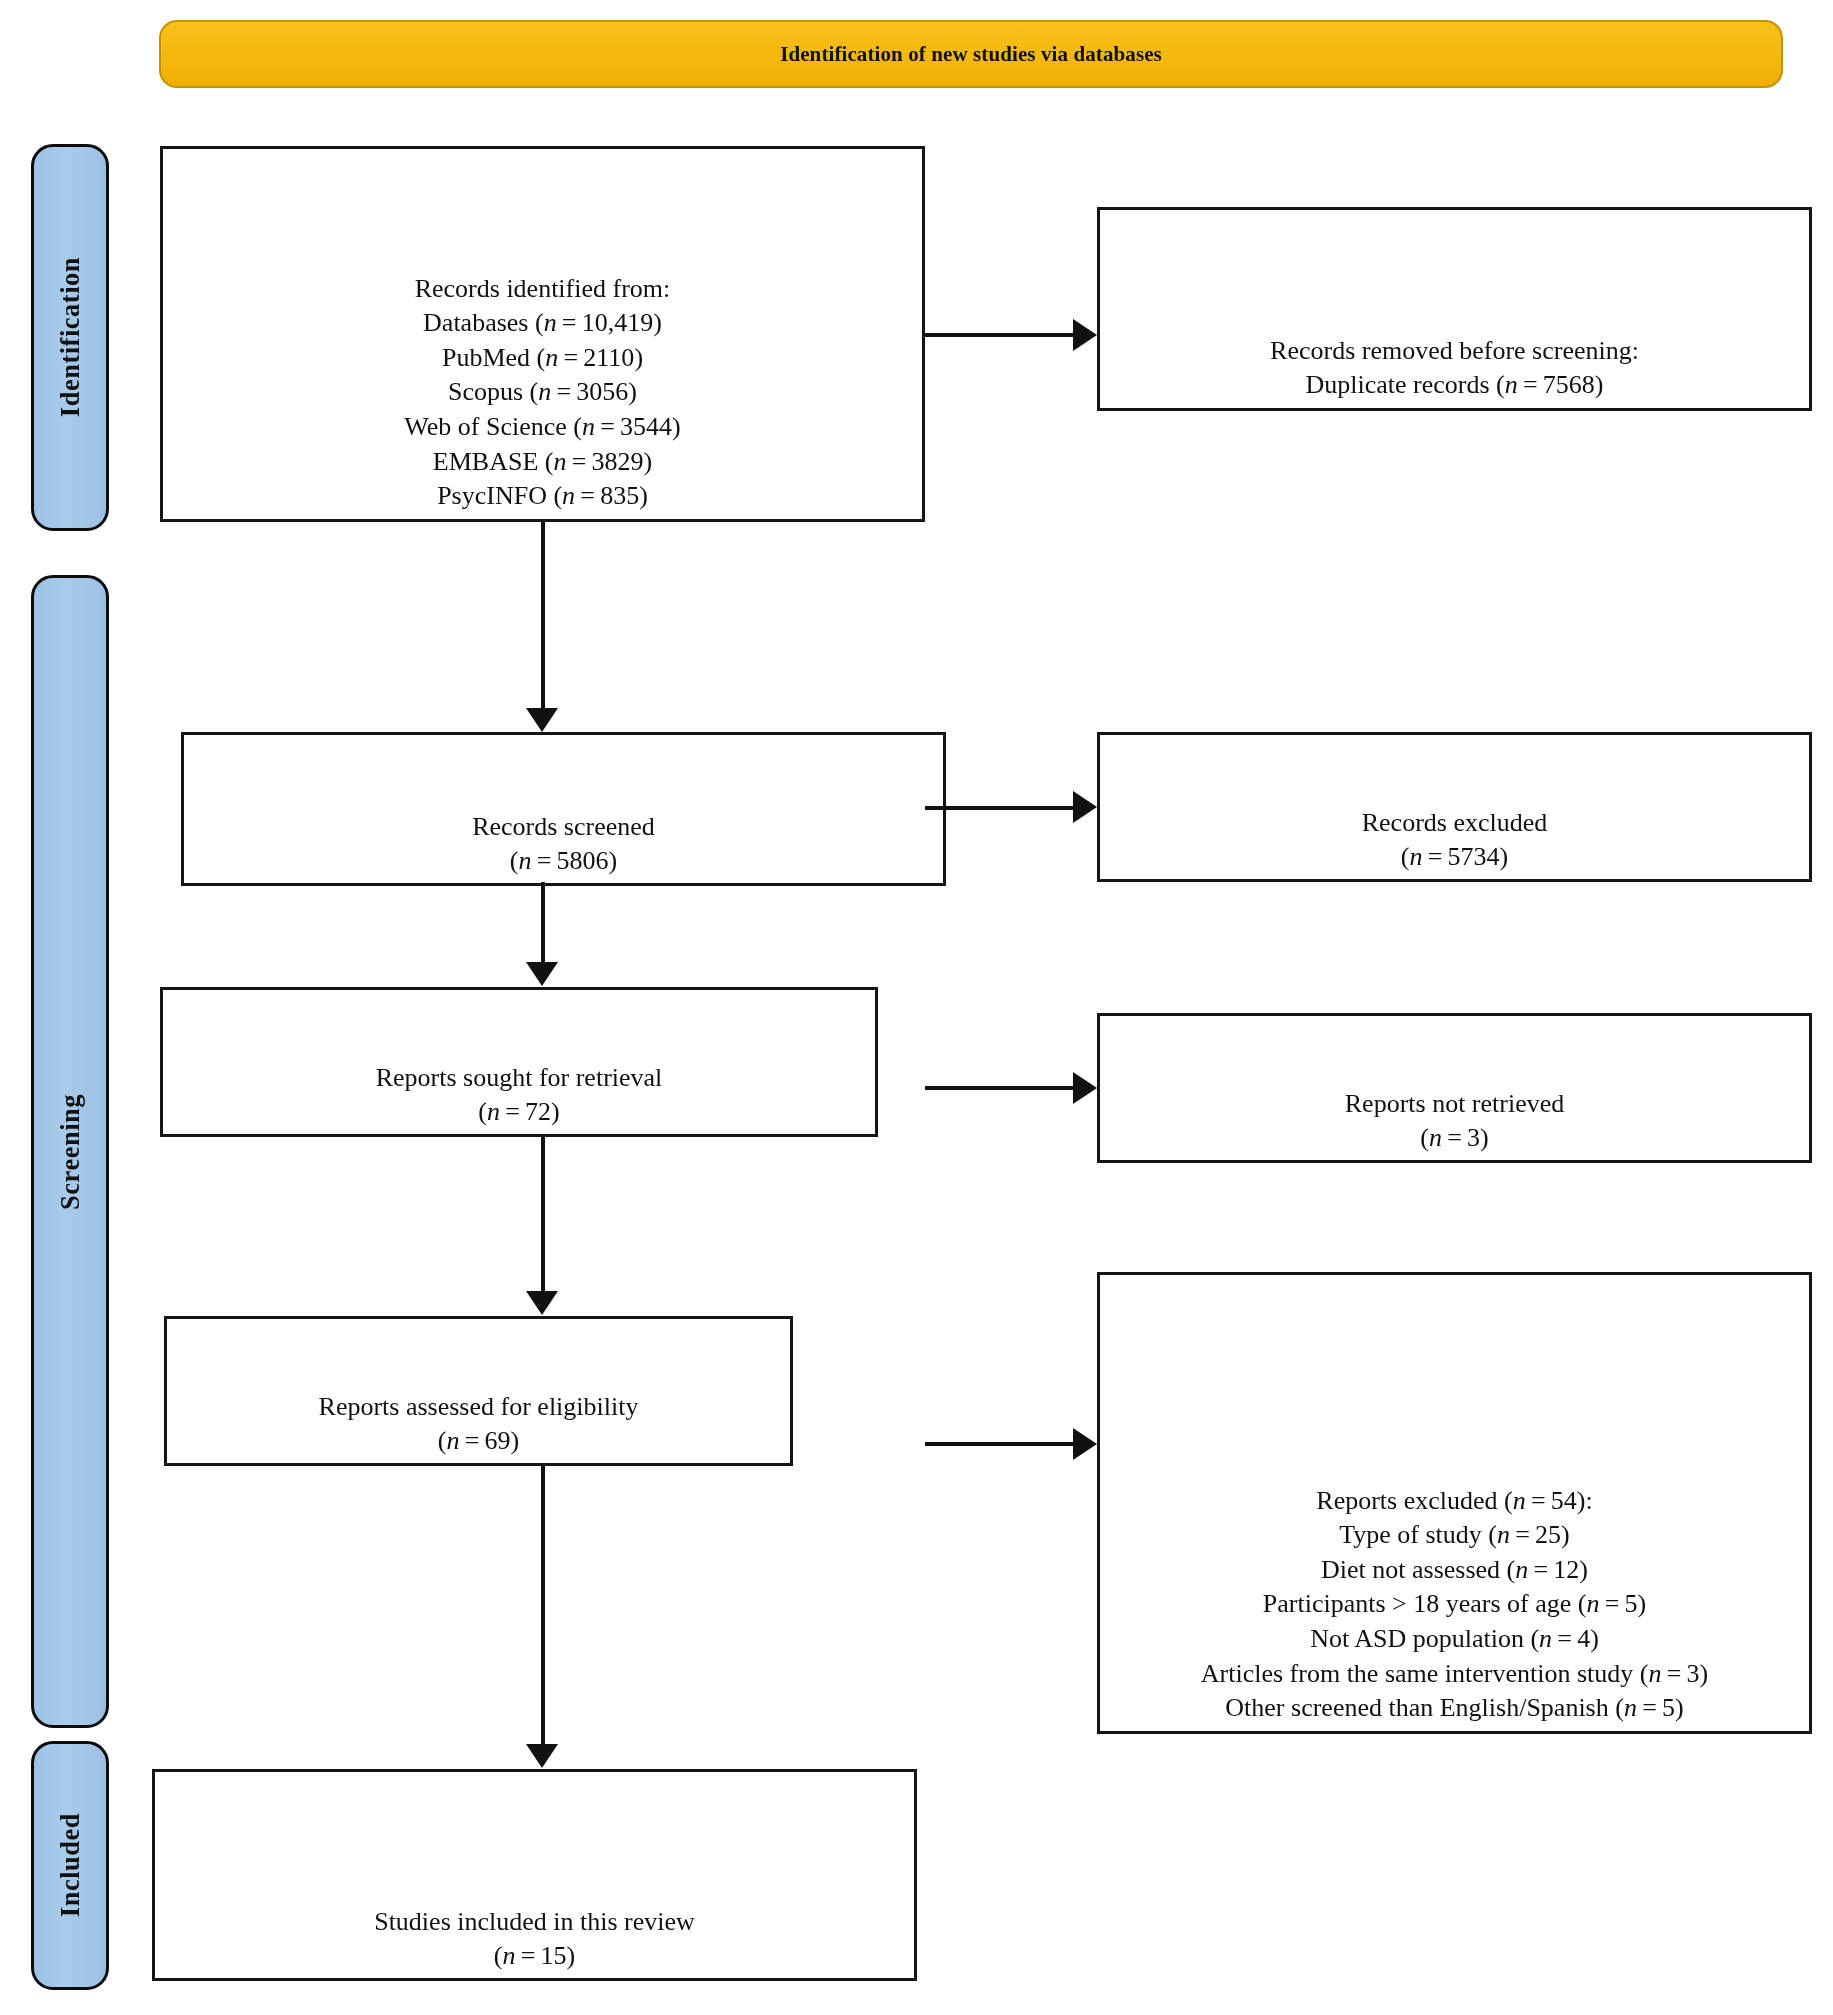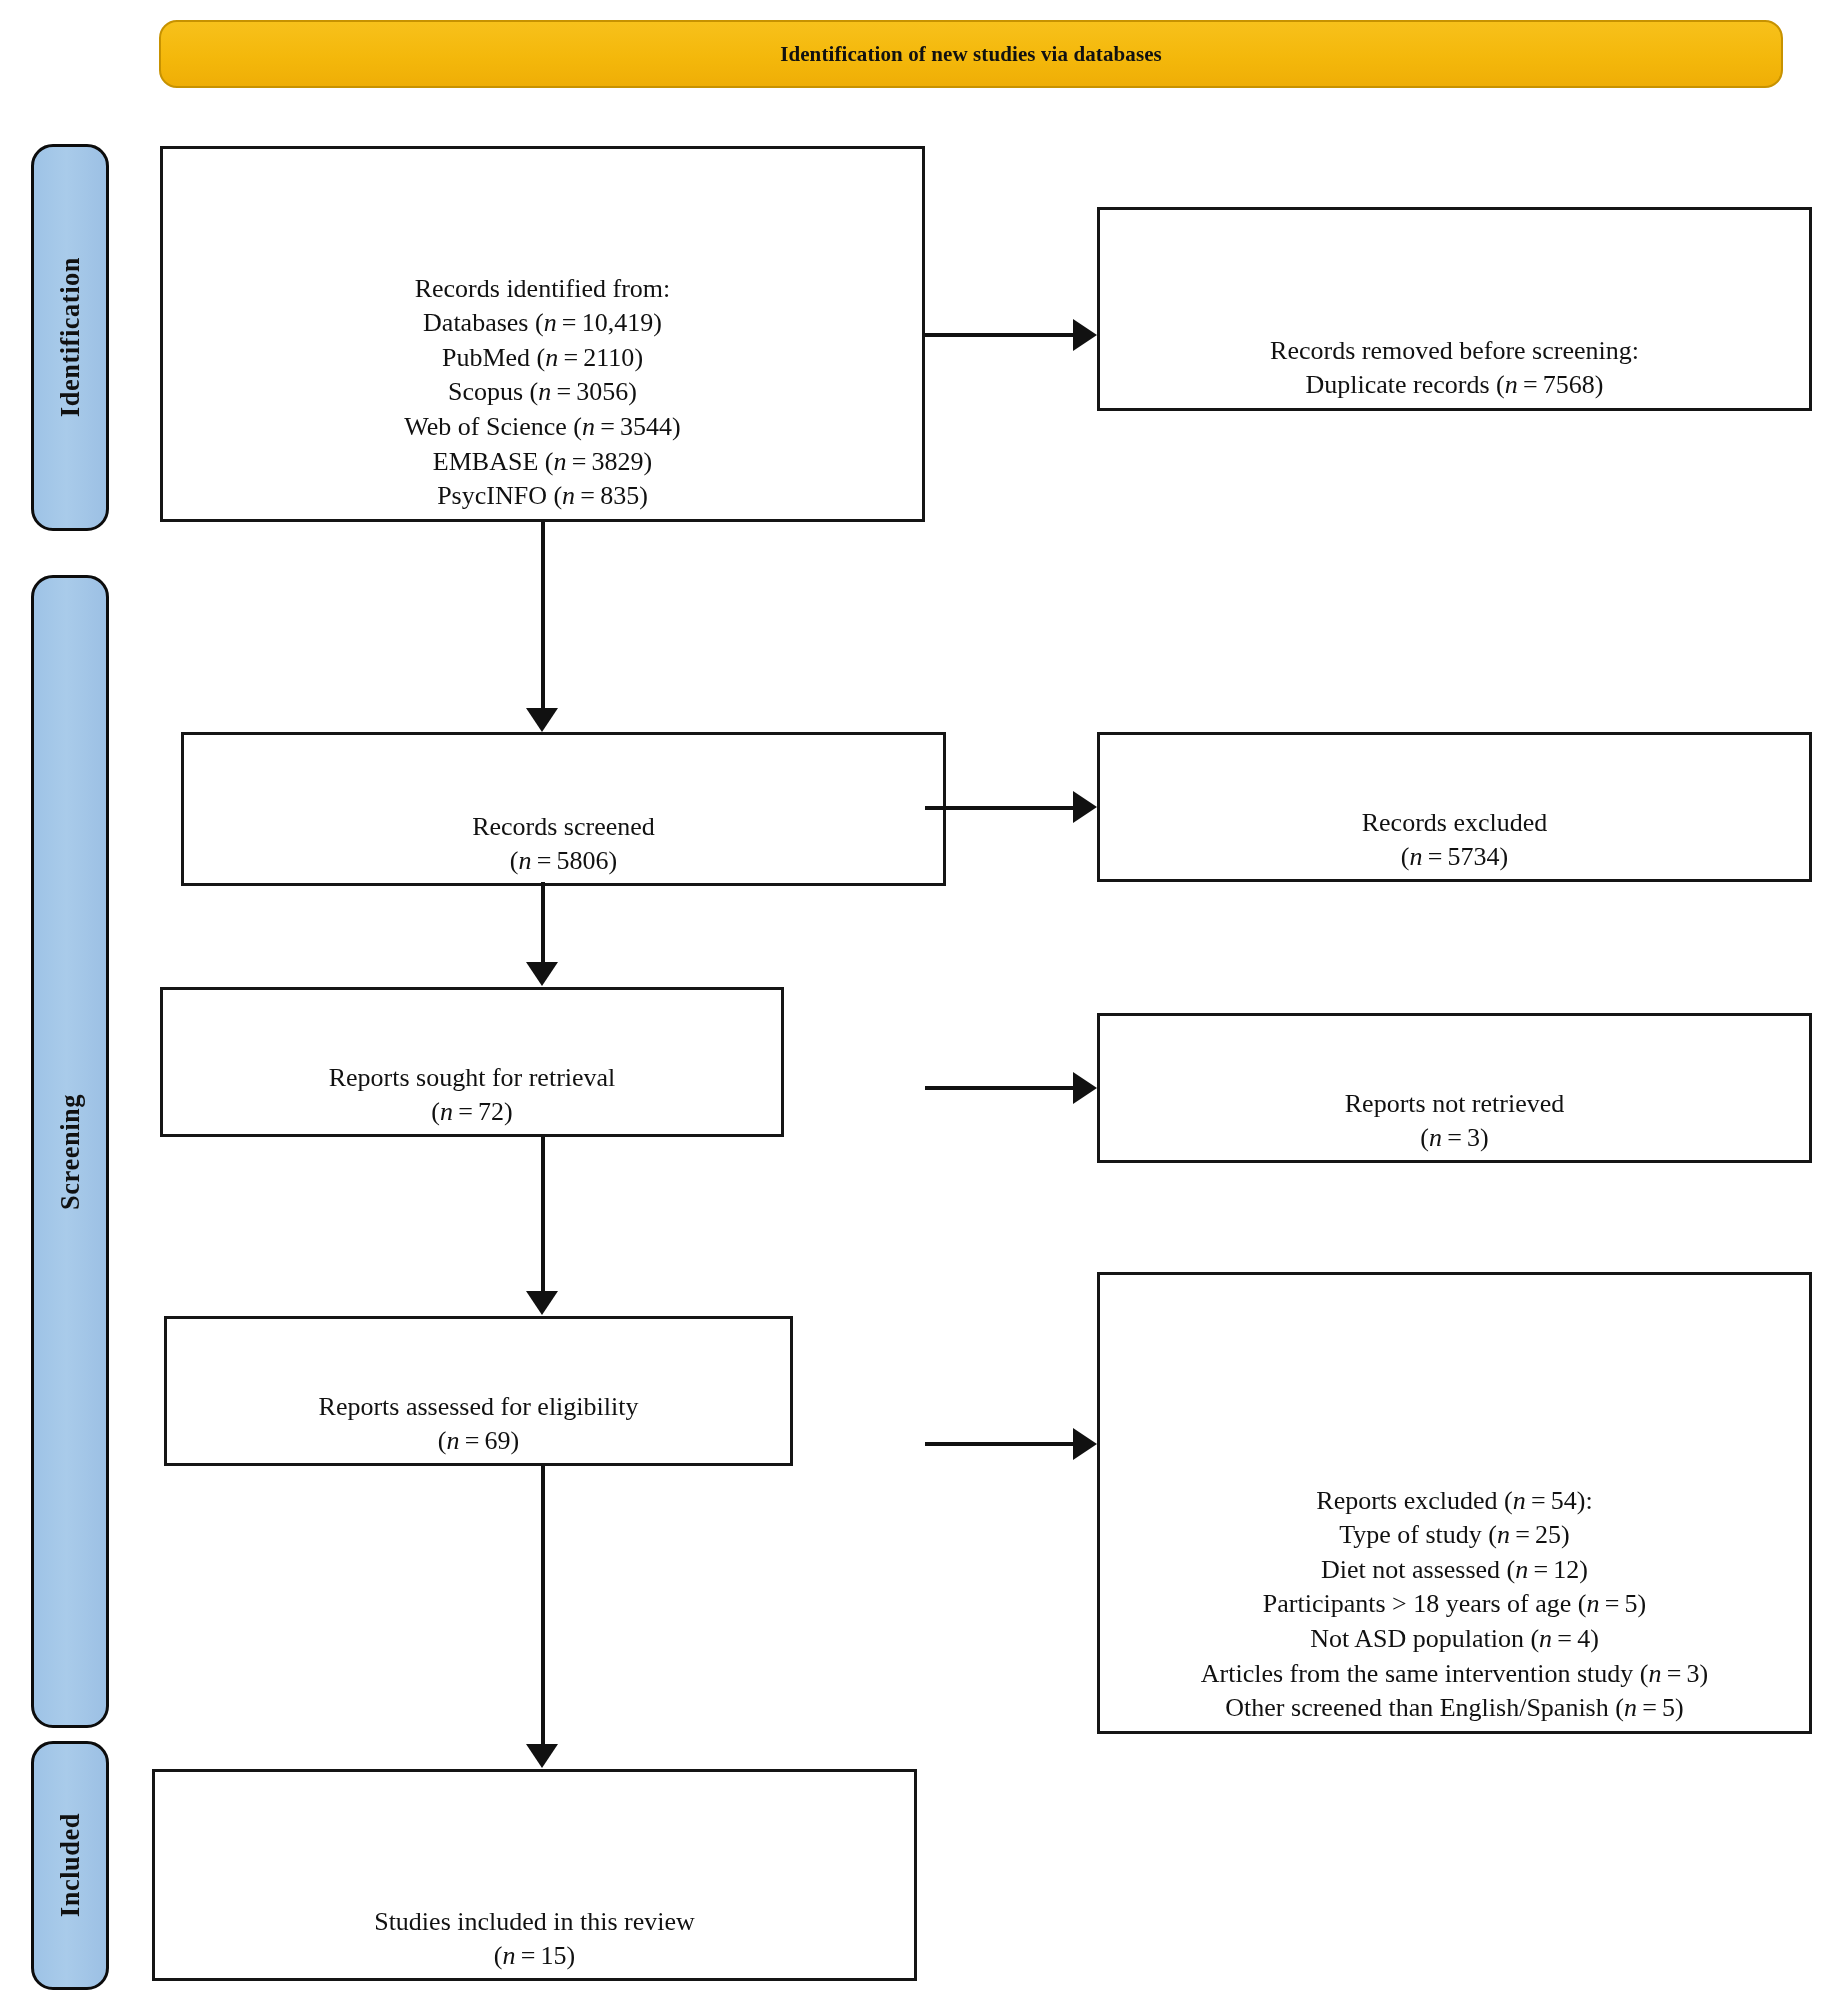--- a/index.html
+++ b/index.html
@@ -88,21 +88,21 @@
     text-align: center;
     white-space: nowrap;
     color: #111111;
   }
   .box .line.wrap { white-space: normal; }
   .box .line i { font-style: italic; }
 
   
   #box-identified   { left: 160px; top: 146px;  width: 765px; height: 376px; }
   #box-screened     { left: 160px; top: 732px; width: 765px; height: 154px; margin-left: 21px; }
-  #box-sought       { left: 160px; top: 987px; width: 624px; height: 150px; }
+  #box-sought       { left: 160px; top: 987px; width: 718px; height: 150px; }
   #box-eligibility  { left: 164px; top: 1316px; width: 629px; height: 150px; }
   #box-included     { left: 152px; top: 1769px; width: 765px; height: 212px; }
 
   
   #box-removed        { left: 1097px; top: 207px;  width: 715px; height: 204px; }
   #box-rec-excluded   { left: 1097px; top: 732px; width: 715px; height: 150px; }
   #box-not-retrieved  { left: 1097px; top: 1013px; width: 715px; height: 150px; }
   #box-rep-excluded   { left: 1097px; top: 1272px; width: 715px; height: 462px; }
 
   #box-identified .line,

